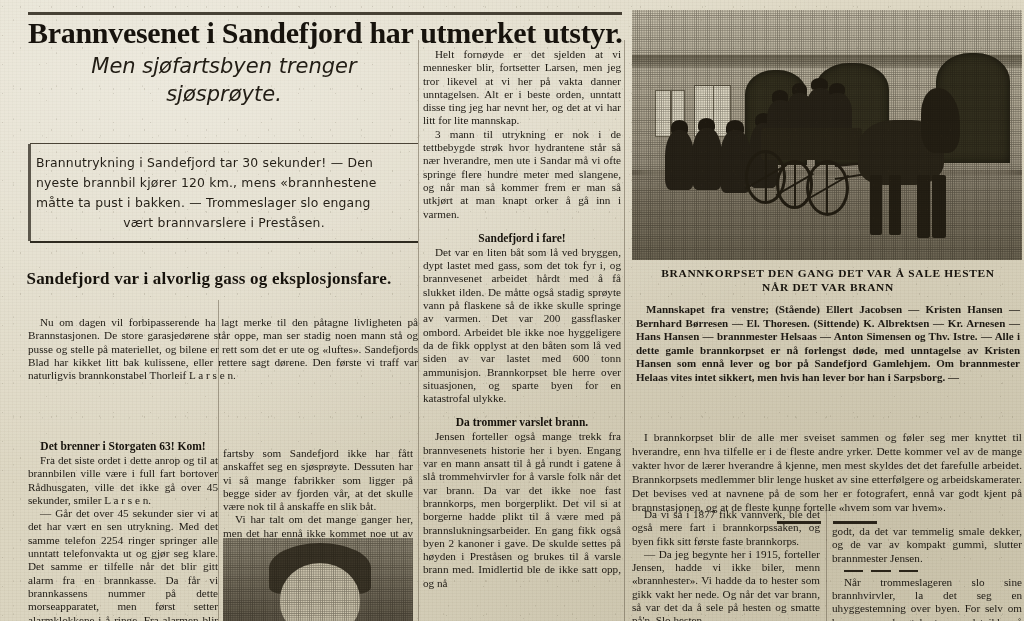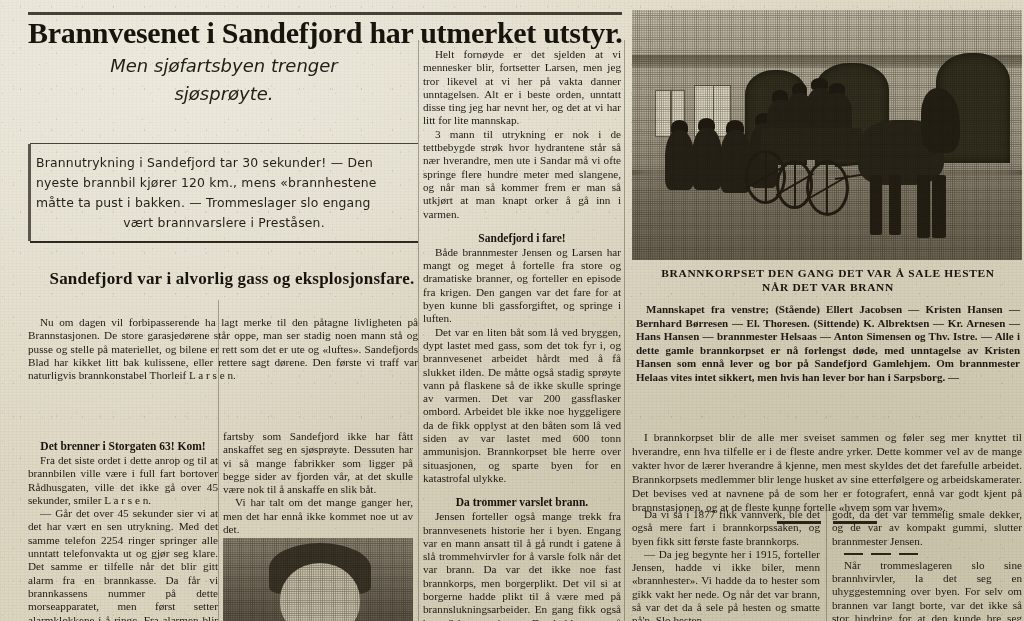--- a/index.html
+++ b/index.html
@@ -45,21 +45,21 @@
   .masthead{
     position:absolute;left:28px;top:16px;width:598px;
     font-family:"Liberation Serif", serif;
     font-weight:bold;font-size:30px;line-height:34px;
     letter-spacing:-.3px;color:#17130d;
     white-space:nowrap;
   }
   .subhead{
     position:absolute;left:28px;top:52px;width:392px;
     font-family:"DejaVu Sans", sans-serif;
-    font-style:italic;font-weight:500;font-size:18px;line-height:28px;
+    font-style:italic;font-weight:500;font-size:21px;line-height:28px;
     text-align:center;color:#221d15;
   }
 
   
   .leadbox{
     position:absolute;left:30px;top:143px;width:388px;
     border-top:1px solid #4a4336;border-bottom:2px solid #2e2a20;
     padding:9px 6px 8px 6px;box-sizing:border-box;
   }
   .leadbox .bar{
@@ -67,39 +67,39 @@
   }
   .lead-text{
     font-family:"DejaVu Sans", sans-serif;
     font-size:12.4px;line-height:20px;text-align:justify;
     color:#241f17;letter-spacing:.2px;
   }
   .lead-last{text-align:center;}
 
   
   .deck{
-    position:absolute;left:36px;top:268px;width:392px;
+    position:absolute;left:13px;top:268px;width:392px;
     font-family:"Liberation Serif", serif;
     font-weight:bold;font-size:17px;line-height:22px;text-align:center;
     color:#17130d;letter-spacing:.2px;
   }
   .subhead-sm{
     font-family:"Liberation Serif", serif;
     font-weight:bold;font-size:11.5px;line-height:14px;text-align:center;
     margin:7px 0 1px 0;color:#17130d;
   }
 
   
   .body{
     font-family:"Liberation Serif", serif;
     font-size:11.2px;line-height:13.3px;text-align:justify;
     color:#1d1913;hyphens:auto;
   }
   .body p{margin:0;text-indent:12px;}
-  .body p.noind{text-indent:0;}
+  .body p.noind{text-indent:0;margin-top:17px;}
 
   
   .photo{
     position:absolute;overflow:hidden;
     background:linear-gradient(170deg,#9e9784 0%,#8a8270 45%,#756d5c 100%);
     box-shadow:inset 0 0 22px rgba(30,25,15,.45);
   }
   .halftone{position:absolute;inset:0;opacity:.5;
     background-image:radial-gradient(circle, rgba(25,20,12,.85) .7px, transparent .9px);
     background-size:2.2px 2.2px;}
@@ -206,21 +206,20 @@
     <div class="halftone"></div>
   </div>
 
   <div class="col" id="colC" style="top:48px;">
     <div class="body">
       <p>Helt fornøyde er det sjelden at vi mennesker blir, fortsetter Larsen, men jeg tror likevel at vi her på vakta danner unntagelsen. Alt er i beste orden, unntatt disse ting jeg har nevnt her, og det at vi har litt for lite mannskap.</p>
       <p>3 mann til utrykning er nok i de tettbebygde strøk hvor hydrantene står så nær hverandre, men ute i Sandar må vi ofte springe flere hundre meter med slangene, og når man så kommer frem er man så utkjørt at man knapt orker å gå inn i varmen.</p>
     </div>
     <div class="subhead-sm" style="margin-top:10px;">Sandefjord i fare!</div>
     <div class="body">
-      <p>Både brannmester Jensen og Larsen har mangt og meget å fortelle fra store og dramatiske branner, og forteller en episode fra krigen. Den gangen var det fare for at byen kunne bli gassforgiftet, og springe i luften.</p>
       <p>Det var en liten båt som lå ved bryggen, dypt lastet med gass, som det tok fyr i, og brannvesenet arbeidet hårdt med å få slukket ilden. De måtte også stadig sprøyte vann på flaskene så de ikke skulle springe av varmen. Det var 200 gassflasker ombord. Arbeidet ble ikke noe hyggeligere da de fikk opplyst at den båten som lå ved siden av var lastet med 600 tonn ammunisjon. Brannkorpset ble herre over situasjonen, og sparte byen for en katastrofal ulykke.</p>
     </div>
     <div class="subhead-sm" style="margin-top:10px;">Da trommer varslet brann.</div>
     <div class="body">
       <p>Jensen forteller også mange trekk fra brannvesenets historie her i byen. Engang var en mann ansatt til å gå rundt i gatene å slå trommehvirvler for å varsle folk når det var brann. Da var det ikke noe fast brannkorps, men borgerplikt. Det vil si at borgerne hadde plikt til å være med på brannslukningsarbeider. En gang fikk også byen 2 kanoner i gave. De skulde settes på høyden i Preståsen og brukes til å varsle brann med. Imidlertid ble de ikke satt opp, og nå</p>
     </div>
   </div>
 
   <div class="photo" style="left:632px;top:10px;width:390px;height:250px;">
     <div class="sky"></div>

